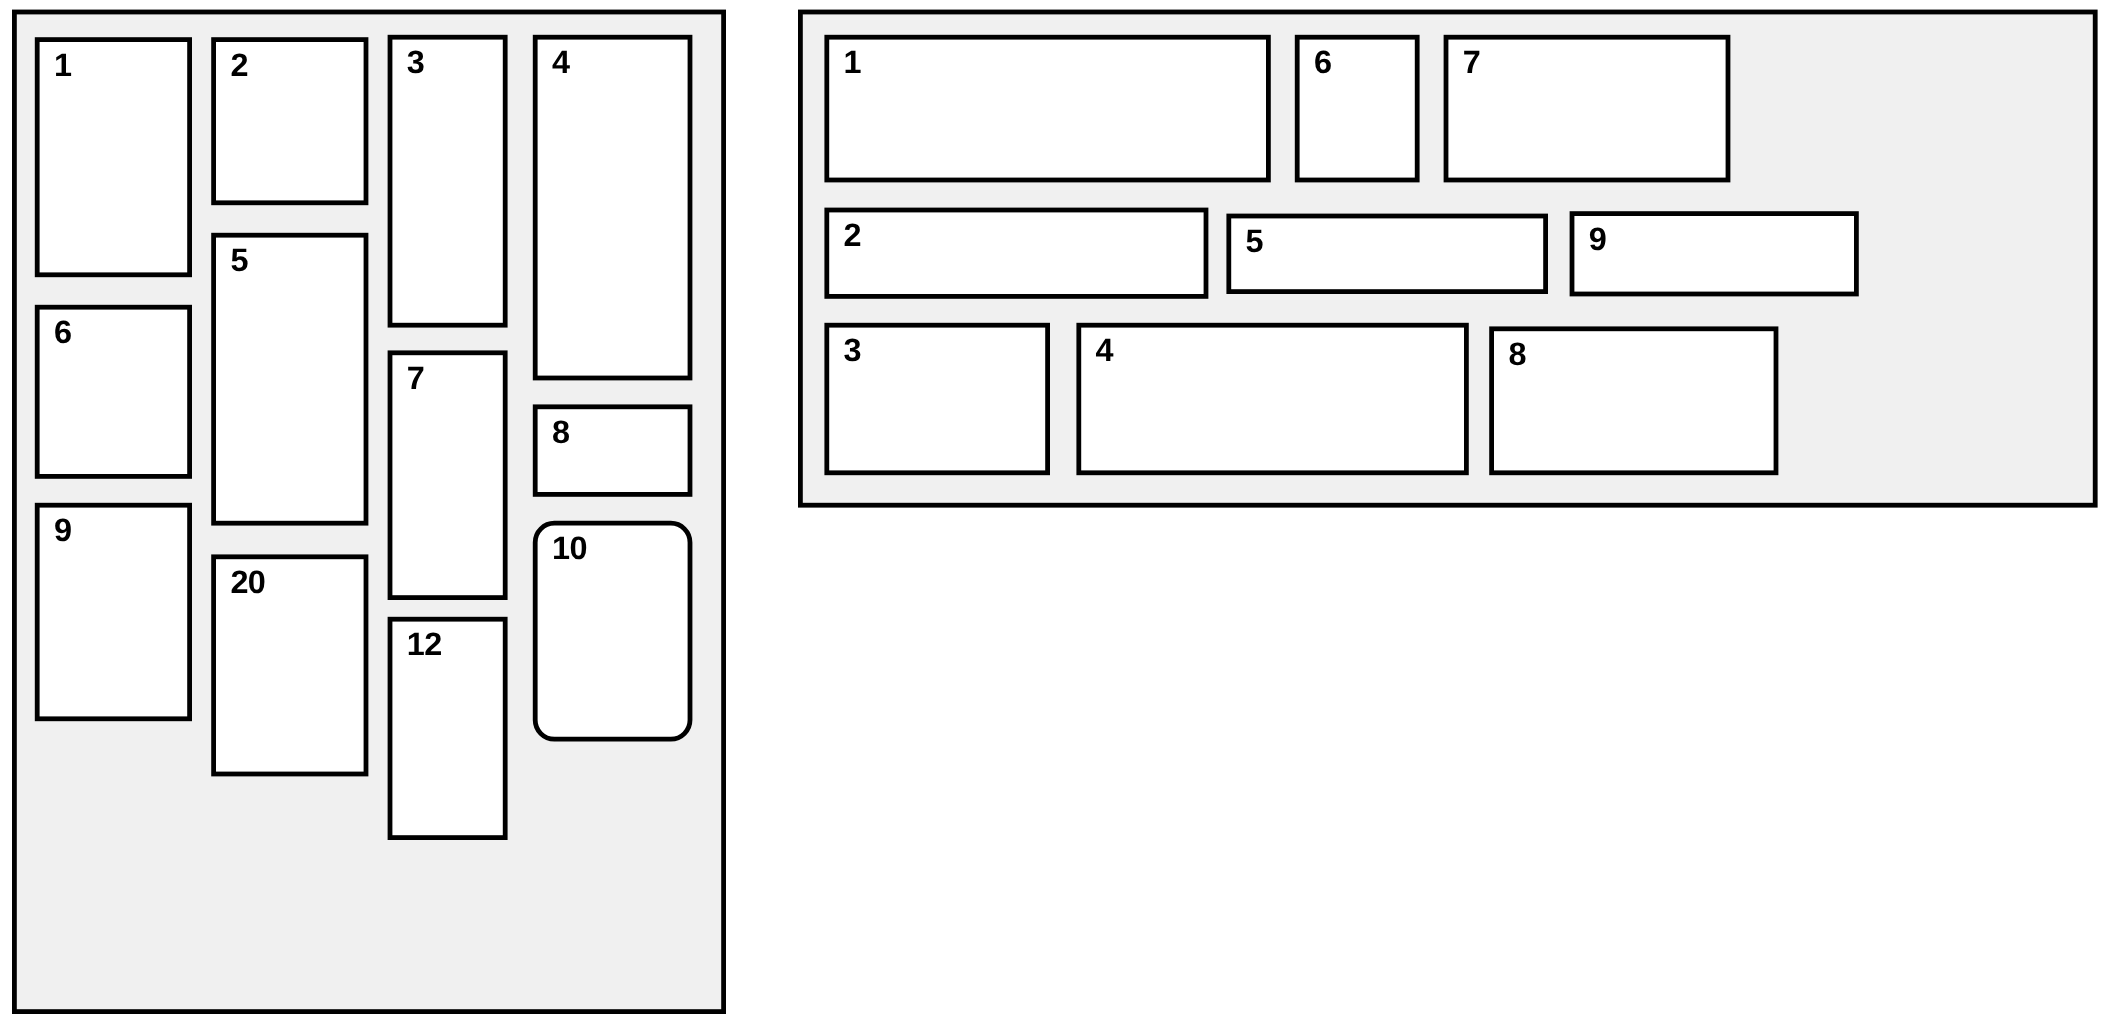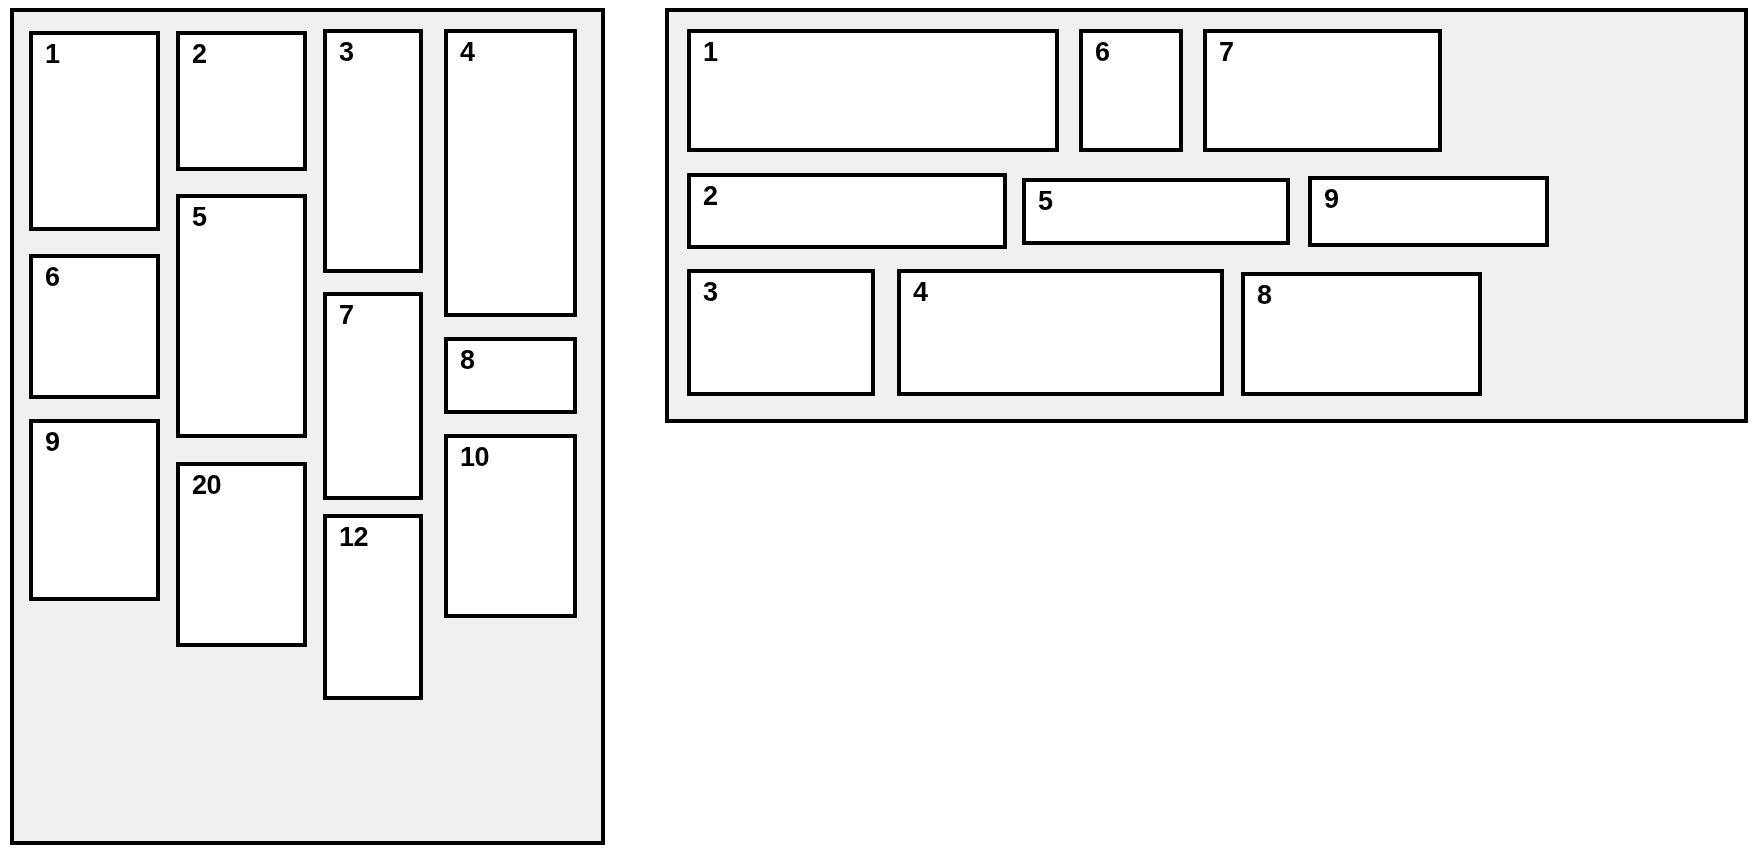--- a/index.html
+++ b/index.html
@@ -72,21 +72,21 @@
     </div>
     <div class="box" style="left: 323px; top: 292px; width: 100px; height: 208px; background: rgb(255, 255, 255); border-color: rgb(0, 0, 0); border-width: 4px;">
       <span class="box-label">7</span>
     </div>
     <div class="box" style="left: 444px; top: 337px; width: 133px; height: 77px; background: rgb(255, 255, 255); border-color: rgb(0, 0, 0); border-width: 4px;">
       <span class="box-label">8</span>
     </div>
     <div class="box" style="left: 29px; top: 419px; width: 131px; height: 182px; background: rgb(255, 255, 255); border-color: rgb(0, 0, 0); border-width: 4px;">
       <span class="box-label">9</span>
     </div>
-    <div class="box" style="left: 444px; top: 434px; width: 133px; height: 184px; background: rgb(255, 255, 255); border-color: rgb(0, 0, 0); border-width: 4px;">
+    <div class="box" style="left: 444px; top: 434px; width: 133px; height: 184px; background: rgb(255, 255, 255); border-color: rgb(0, 0, 0); border-width: 4px; border-radius: 18px;">
       <span class="box-label">10</span>
     </div>
     <div class="box" style="left: 176px; top: 462px; width: 131px; height: 185px; background: rgb(255, 255, 255); border-color: rgb(0, 0, 0); border-width: 4px;">
       <span class="box-label">20</span>
     </div>
     <div class="box" style="left: 323px; top: 514px; width: 100px; height: 186px; background: rgb(255, 255, 255); border-color: rgb(0, 0, 0); border-width: 4px; padding-left: 17px;">
       <span class="box-label">12</span>
     </div>
     <div class="panel" style="left: 665px; top: 8px; width: 1083px; height: 415px; background: rgb(240, 240, 240); border-color: rgb(0, 0, 0); border-width: 4px;"></div>
     <div class="box" style="left: 687px; top: 29px; width: 372px; height: 123px; background: rgb(255, 255, 255); border-color: rgb(0, 0, 0); border-width: 4px;">

